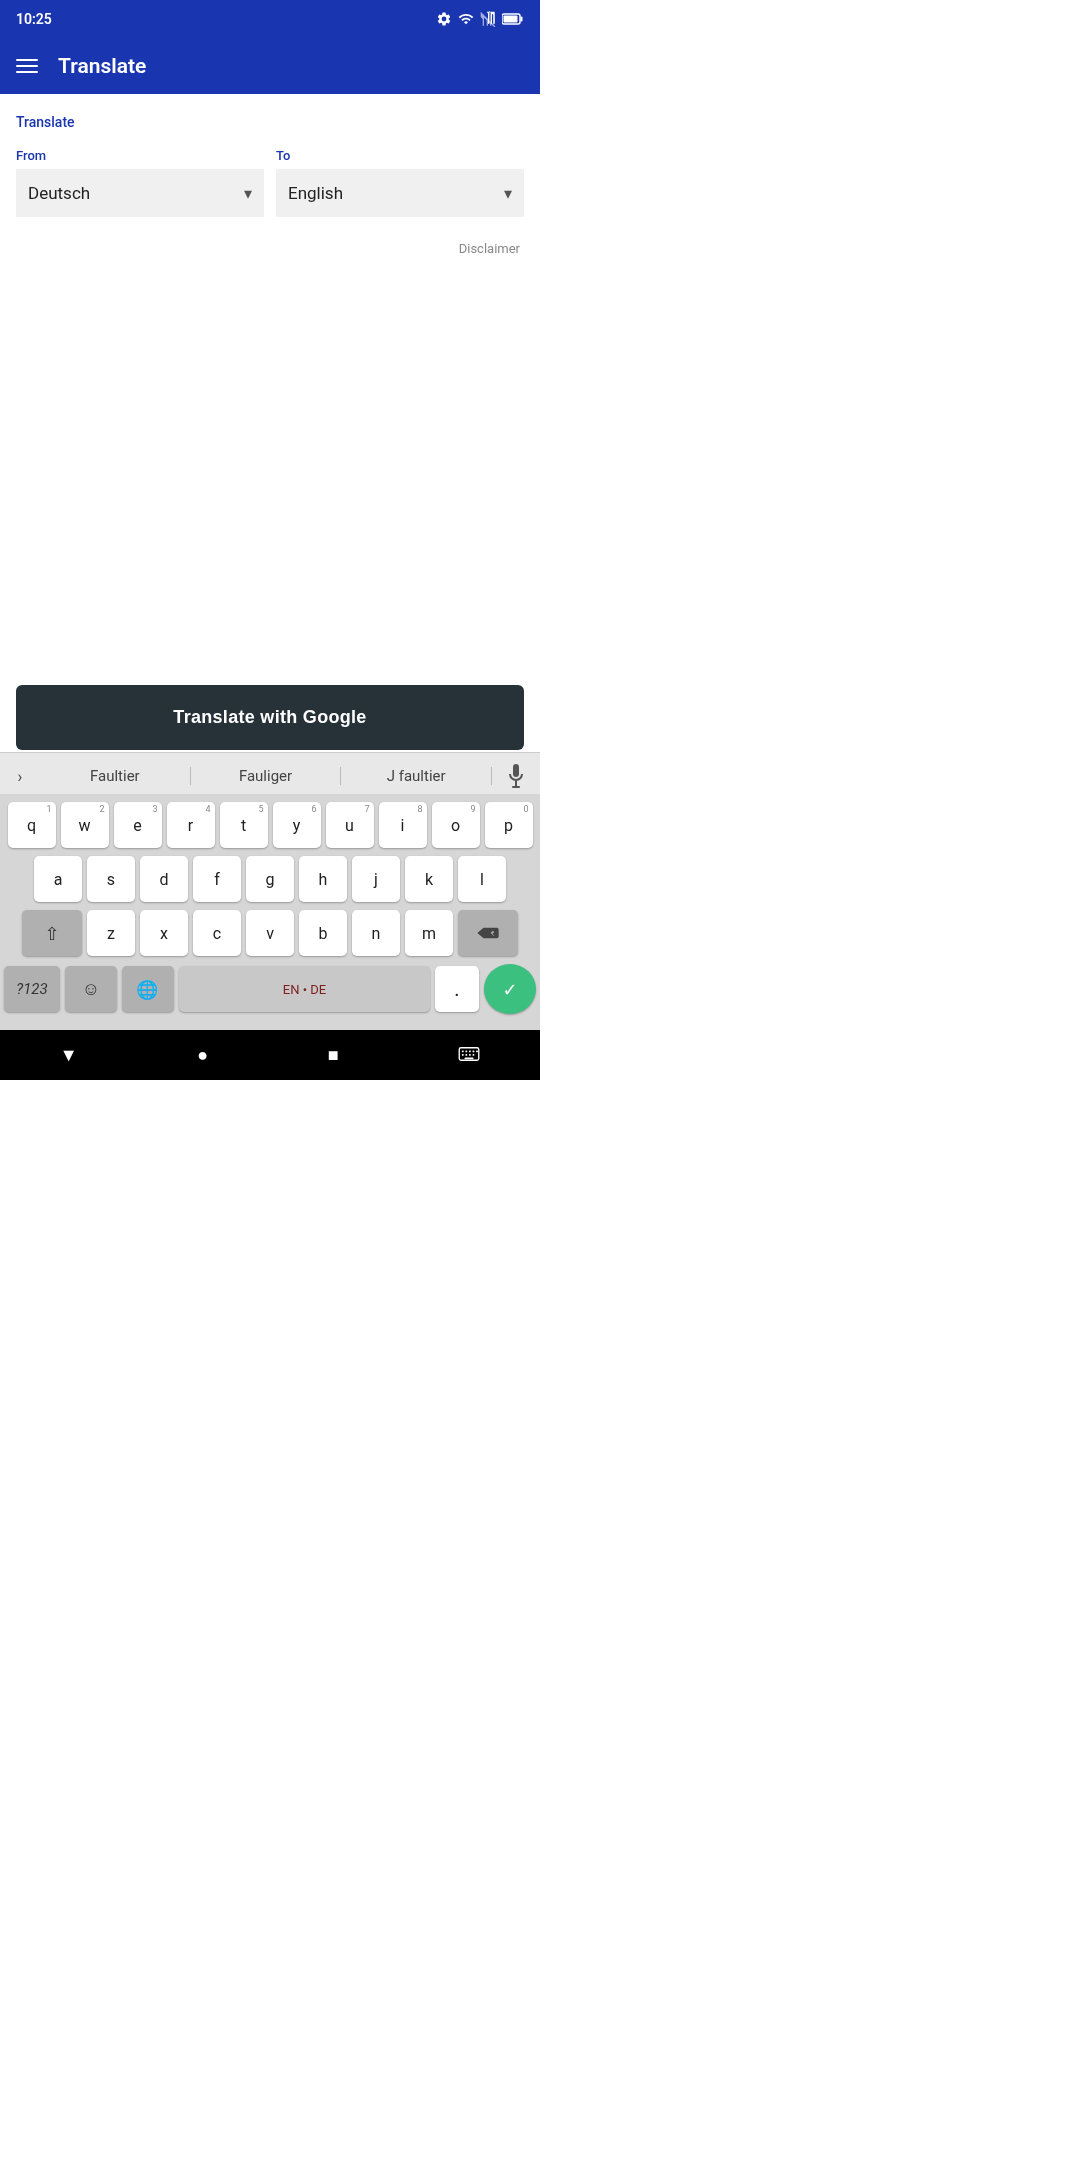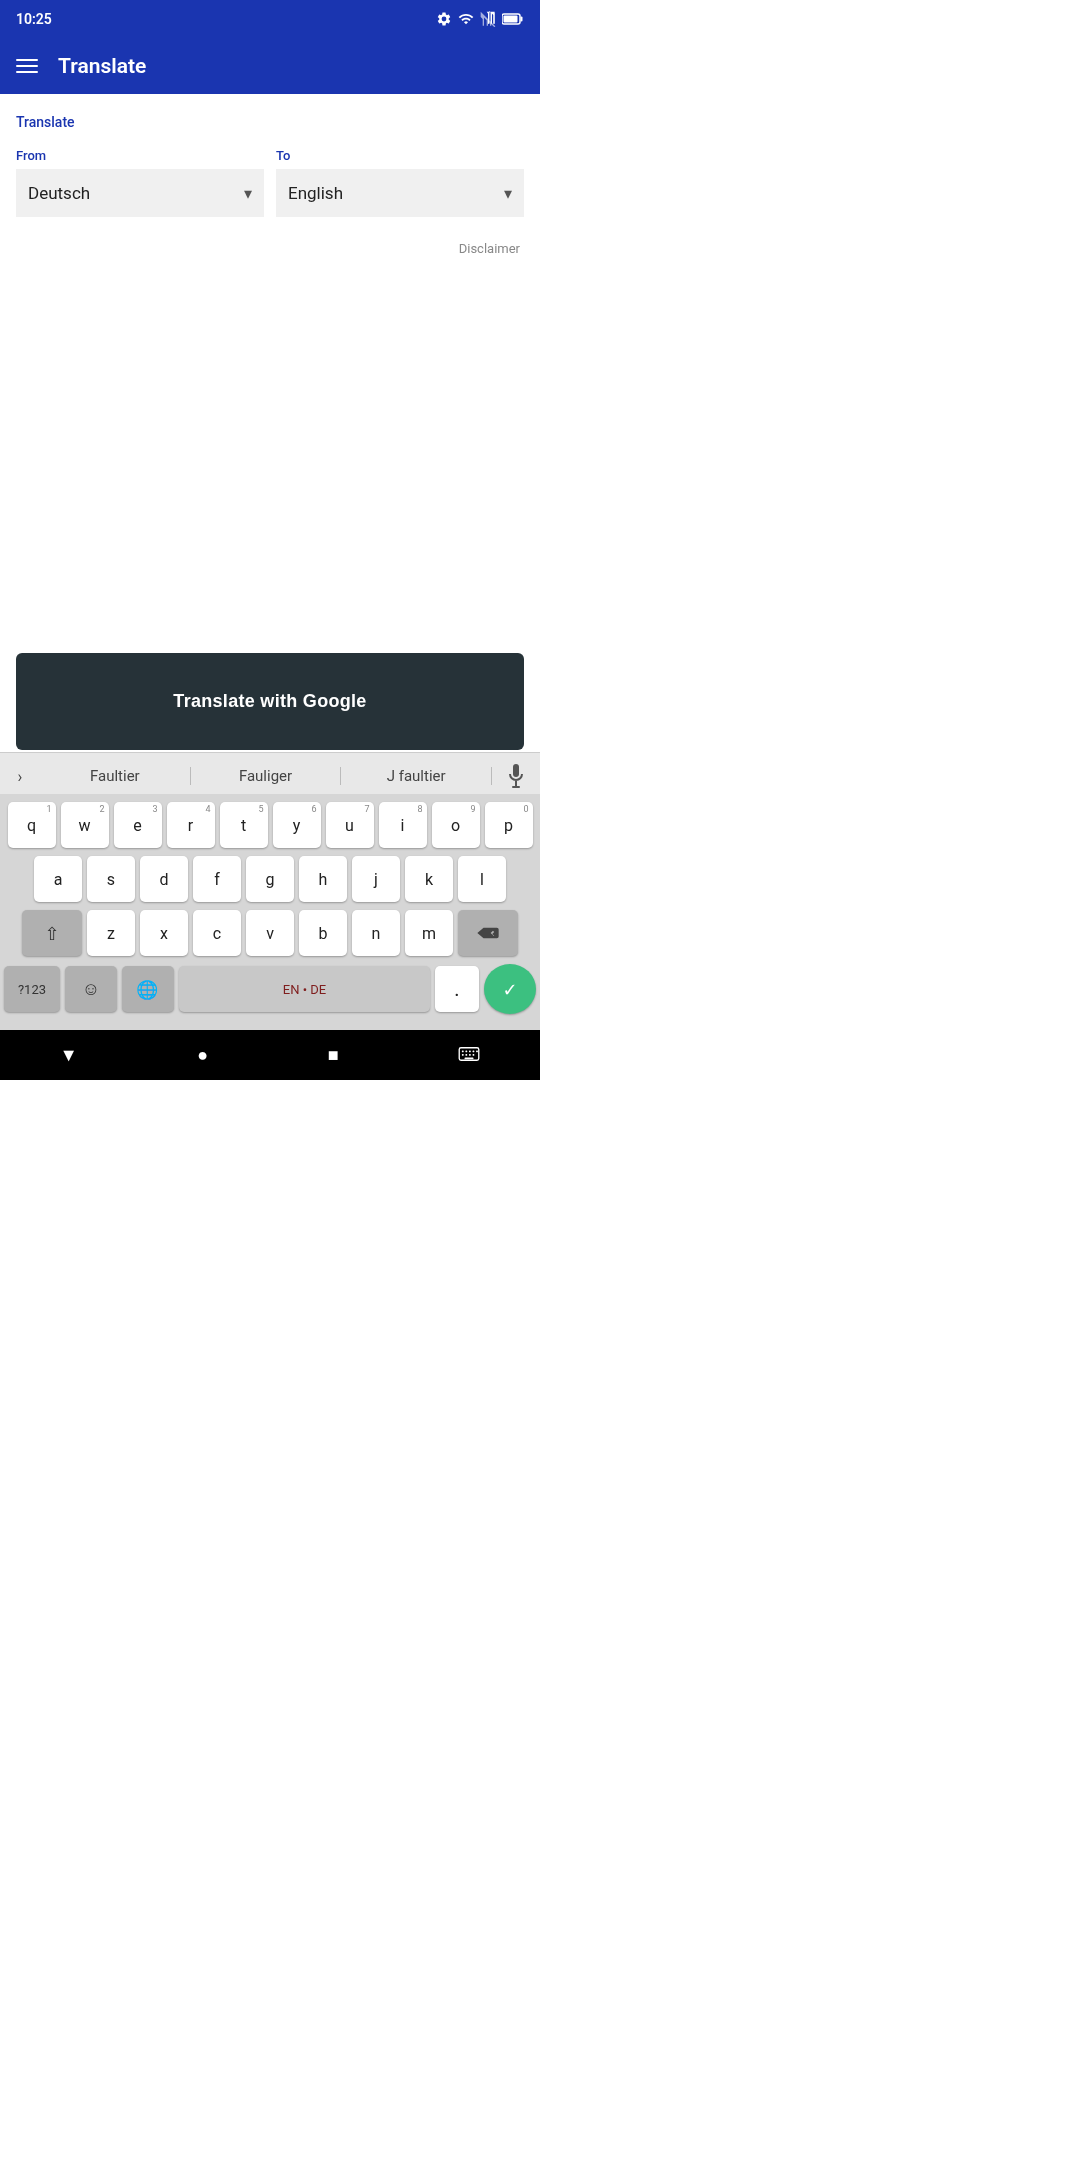--- a/index.html
+++ b/index.html
@@ -147,21 +147,21 @@
       position: absolute;
       bottom: 330px;
       left: 16px;
       right: 16px;
     }
     .translate-btn {
       background: #263238;
       color: white;
       border: none;
       border-radius: 6px;
-      padding: 38px;
+      padding: 22px;
       font-size: 18px;
       font-weight: 600;
       width: 100%;
       text-align: center;
       cursor: pointer;
       letter-spacing: 0.3px;
     }
 
     
     .keyboard-suggestions {
@@ -407,21 +407,21 @@
     <div class="kb-key">n</div>
     <div class="kb-key">m</div>
     <div class="kb-key special backspace" style="font-size:16px;">
       <svg width="22" height="16" viewBox="0 0 24 18" fill="#444">
         <path d="M22 3H7L0 9l7 6h15a2 2 0 0 0 2-2V5a2 2 0 0 0-2-2zm-3 10-1.41-1.41L15 9l2.59-2.59L19 7.82 16.82 10 19 12.18 17.59 13.59z"></path>
       </svg>
     </div>
   </div>
 
   <div class="kb-row" style="align-items:center;">
-    <div class="kb-key special" style="font-size:13px; max-width:56px;">?123</div>
+    <div class="kb-key special" style="font-size:15px; max-width:56px;font-style:italic;">?123</div>
     <div class="kb-key special" style="font-size:18px; max-width:44px;">☺</div>
     <div class="kb-key special" style="font-size:18px; max-width:44px;">🌐</div>
     <div class="kb-key space-bar" style="max-width:none; flex:3;">EN • DE</div>
     <div class="kb-key" style="max-width:44px; font-size:20px;">.</div>
     <div class="kb-key enter-key" style="background:#3cc080; color:white; font-size:18px; border-radius:50%; width:50px; height:50px; max-width:50px;">✓</div>
   </div>
 </div>
 
 <div class="nav-bar">
   <span class="nav-btn">▼</span>

